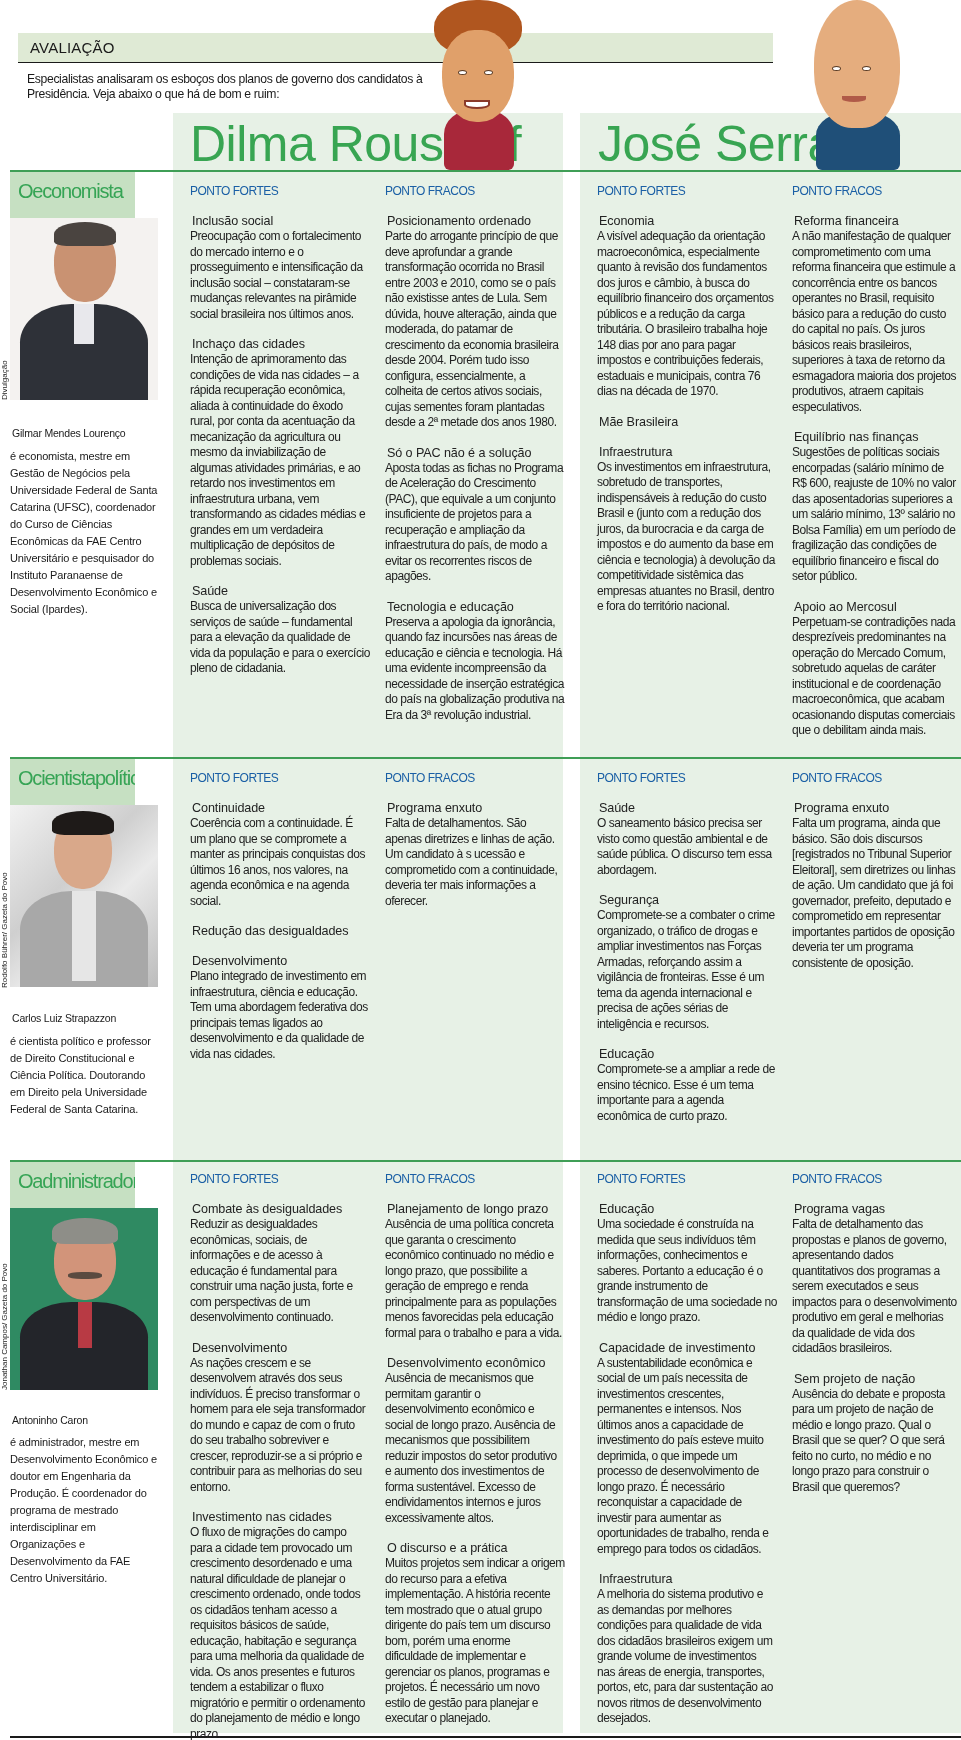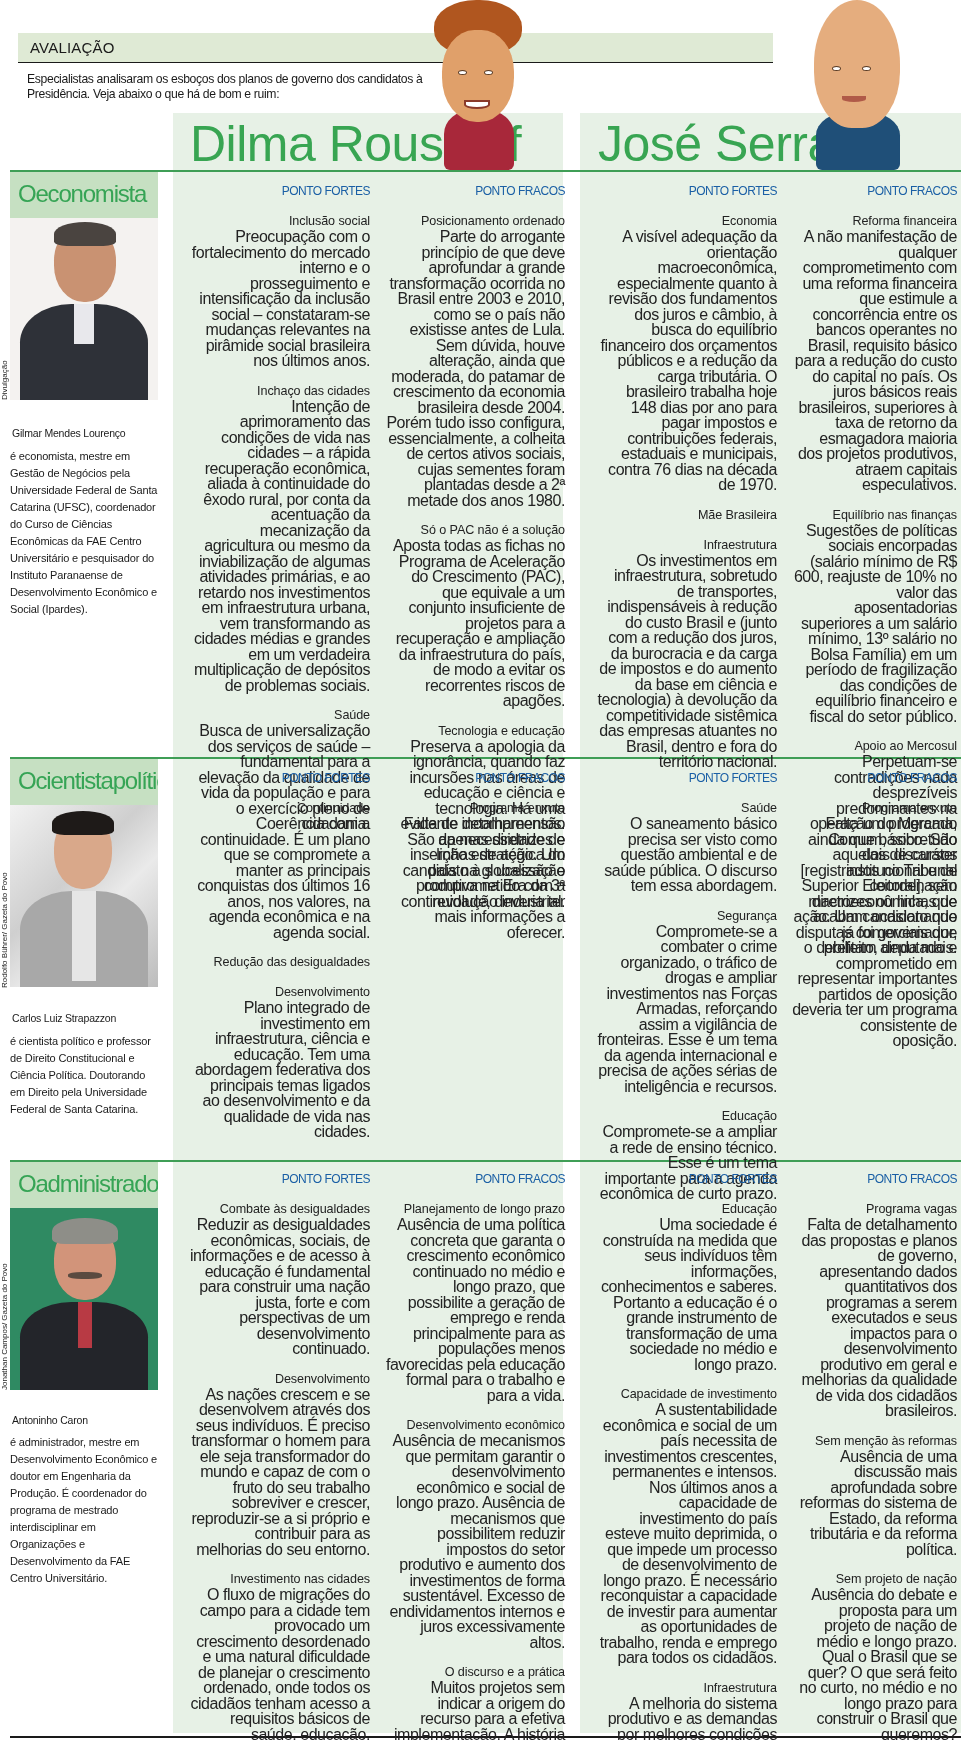--- a/index.html
+++ b/index.html
@@ -15,31 +15,31 @@
 
   .caricature { position: absolute; }
   .caricature .head { position: absolute; border-radius: 48% 48% 45% 45%; }
   .caricature .body { position: absolute; border-radius: 40% 40% 6px 6px; }
   .caricature .eye { position: absolute; width: 9px; height: 5px; background: #fff; border-radius: 50%; border: 1px solid #5a3a22; }
   .caricature .mouth { position: absolute; border-radius: 0 0 50% 50%; }
 
   .rule-green { position: absolute; left: 10px; width: 951px; height: 1.5px; background: #3f9e56; }
   .rule-black { position: absolute; left: 10px; width: 951px; height: 1.5px; background: #1a1a1a; }
 
-  .expert-label { position: absolute; left: 10px; width: 148px; height: 46px; background: #c6e0c2; color: #36a455; font-size: 24px; letter-spacing: -1.2px; padding: 8px 0 0 8px; white-space: nowrap; overflow: hidden; }
+  .expert-label { position: absolute; left: 10px; width: 125px; height: 46px; background: #c6e0c2; color: #36a455; font-size: 20px; letter-spacing: -1.2px; padding: 8px 0 0 8px; white-space: nowrap; overflow: hidden; }
   .expert-photo { position: absolute; left: 10px; width: 148px; overflow: hidden; }
   .photo-credit { position: absolute; left: 0px; font-size: 8px; color: #222; transform-origin: left top; transform: rotate(-90deg); white-space: nowrap; }
   .expert-name { position: absolute; left: 12px; font-size: 10.5px; color: #1a1a1a; letter-spacing: -0.2px; }
   .expert-bio { position: absolute; left: 10px; width: 150px; font-size: 11px; line-height: 17px; color: #1a1a1a; letter-spacing: -0.15px; }
 
-  .col { position: absolute; width: 180px; text-align: right; }
+  .col { position: absolute; width: 180px; }
   .col-head { font-size: 12px; color: #1a5fa5; letter-spacing: -0.5px; margin-bottom: 15px; text-transform: uppercase; }
   .item { margin-bottom: 14px; }
   .item-title { font-size: 12.6px; color: #222; letter-spacing: -0.1px; line-height: 16px; padding-left: 2px; }
-  .item-text { font-size: 16px; line-height: 15.5px; color: #222; letter-spacing: -0.45px; }
+  .item-text { font-size: 12px; line-height: 15.5px; color: #222; letter-spacing: -0.45px; }
 
   
   .suit { position: absolute; }
 </style>
 </head>
 <body>
 
 <div class="header-band">
   <div class="header-title">AVALIAÇÃO</div>
 </div>
@@ -264,21 +264,17 @@
         <div class="item-text">A melhoria do sistema produtivo e as demandas por melhores condições para qualidade de vida dos cidadãos brasileiros exigem um grande volume de investimentos nas áreas de energia, transportes, portos, etc, para dar sustentação ao novos ritmos de desenvolvimento desejados.</div>
       </div>
   </div>
   <div class="col" style="left:792px; top:1172px; width:165px;">
     <div class="col-head">PONTO FRACOS</div>
     <div class="item">
         <div class="item-title">Programa vagas</div>
         <div class="item-text">Falta de detalhamento das propostas e planos de governo, apresentando dados quantitativos dos programas a serem executados e seus impactos para o desenvolvimento produtivo em geral e melhorias da qualidade de vida dos cidadãos brasileiros.</div>
       </div>
     <div class="item">
-        <div class="item-title">Sem menção às reformas</div>
-        <div class="item-text">Ausência de uma discussão mais aprofundada sobre reformas do sistema de Estado, da reforma tributária e da reforma política.</div>
-      </div>
-    <div class="item">
         <div class="item-title">Sem projeto de nação</div>
         <div class="item-text">Ausência do debate e proposta para um projeto de nação de médio e longo prazo. Qual o Brasil que se quer? O que será feito no curto, no médio e no longo prazo para construir o Brasil que queremos?</div>
       </div>
   </div>
 </div>
 
 </body></html>

